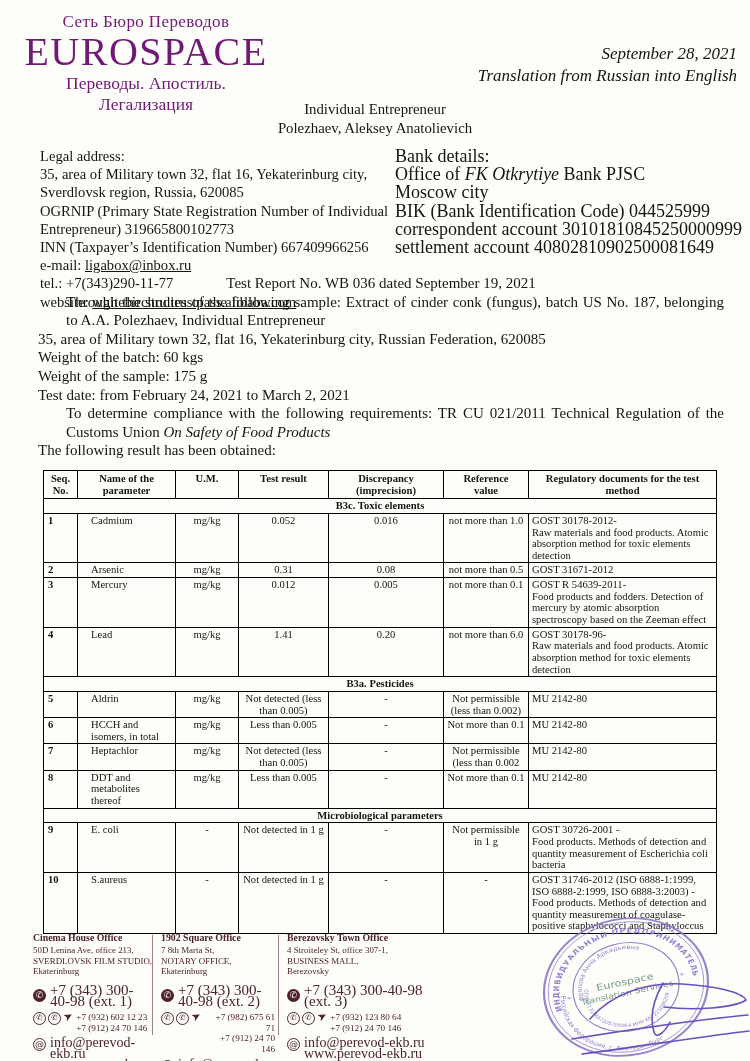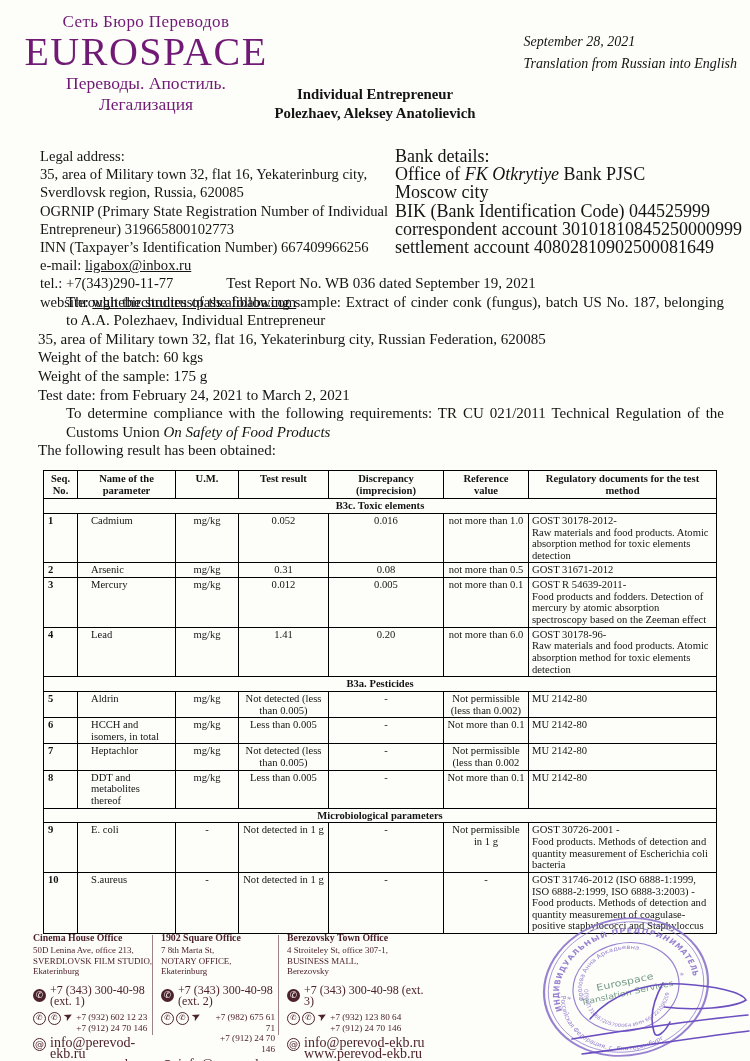--- a/index.html
+++ b/index.html
@@ -7,22 +7,22 @@
   .page {
     position:relative; width:750px; height:1061px;
     background:#fdfdfa; overflow:hidden;
     font-family:"Liberation Serif","DejaVu Serif",serif; color:#141414;
   }
   
   .logo { position:absolute; left:20px; top:12px; width:252px; text-align:center; color:#701a75; }
   .logo .network { font-size:17px; letter-spacing:.4px; }
   .logo .brand   { font-size:40px; line-height:1.02; letter-spacing:1.5px; }
   .logo .tagline { font-size:17.5px; }
-  .dateblock { position:absolute; right:13px; top:31px; font-style:italic; font-size:14px; line-height:22px; }
-  .ie-block { position:absolute; left:0; right:0; top:85px; text-align:center; font-weight:bold; font-size:14.8px; line-height:18.5px; }
+  .dateblock { position:absolute; right:13px; top:43px; text-align:right; font-style:italic; font-size:17px; line-height:22px; }
+  .ie-block { position:absolute; left:0; right:0; top:100px; text-align:center; font-weight:normal; font-size:14.8px; line-height:18.5px; }
   .legal { position:absolute; left:40px; top:147px; width:357px; font-size:14.6px; line-height:18.2px; }
   .bank  { position:absolute; left:395px; top:147px; width:348px; font-size:18px; line-height:18.2px; }
   .u { text-decoration:underline; }
   .it { font-style:italic; }
   
   .report { position:absolute; left:38px; top:274px; width:686px; font-size:15px; line-height:18.6px; }
   .report .title { text-align:center; }
   .report .just { text-align:justify;margin-left:28px; }
   
   table.results { position:absolute; left:43px; top:470px; width:673px; border-collapse:collapse; table-layout:fixed;
@@ -37,21 +37,21 @@
   
   .footer { position:absolute; left:0; top:933px; width:750px; color:#4d222b; }
   .office { position:absolute; top:0; font-size:9px; line-height:10.8px; }
   .office.o0 { left:33px;  width:120px; }
   .office.o1 { left:161px; width:114px; }
   .office.o2 { left:287px; width:142px; }
   .o-name { font-weight:bold; font-size:9.8px; margin-bottom:1px; }
   .o-addr div { font-size:8.9px; }
   .o-row { display:flex; align-items:flex-start; margin-top:5px; }
   .phone-row { margin-top:8px; align-items:center; }
-  .o-row .txt { font-size:12px; }
+  .o-row .txt { font-size:15px; }
   .ic-circle { flex:0 0 auto; width:13px; height:13px; border-radius:50%; background:#4d222b; color:#fff;
                font-size:9px; line-height:13px; text-align:center; margin-right:4px;
                font-family:"DejaVu Sans",sans-serif; }
   .ic-ring { flex:0 0 auto; width:13px; height:13px; border-radius:50%; border:1.3px solid #4d222b; color:#4d222b;
              font-size:7.5px; line-height:10px; text-align:center; margin-right:2px;
              font-family:"DejaVu Sans",sans-serif; }
   .ic-plane { flex:0 0 auto; color:#4d222b; font-size:11px; transform:rotate(-28deg); margin:0 3px 0 1px;
               font-family:"DejaVu Sans",sans-serif; }
   .ic-at { font-size:9px; line-height:10.5px; margin-right:4px; }
   .ic-insta { flex:0 0 auto; width:12px; height:12px; border:1.3px solid #4d222b; border-radius:3.5px;

